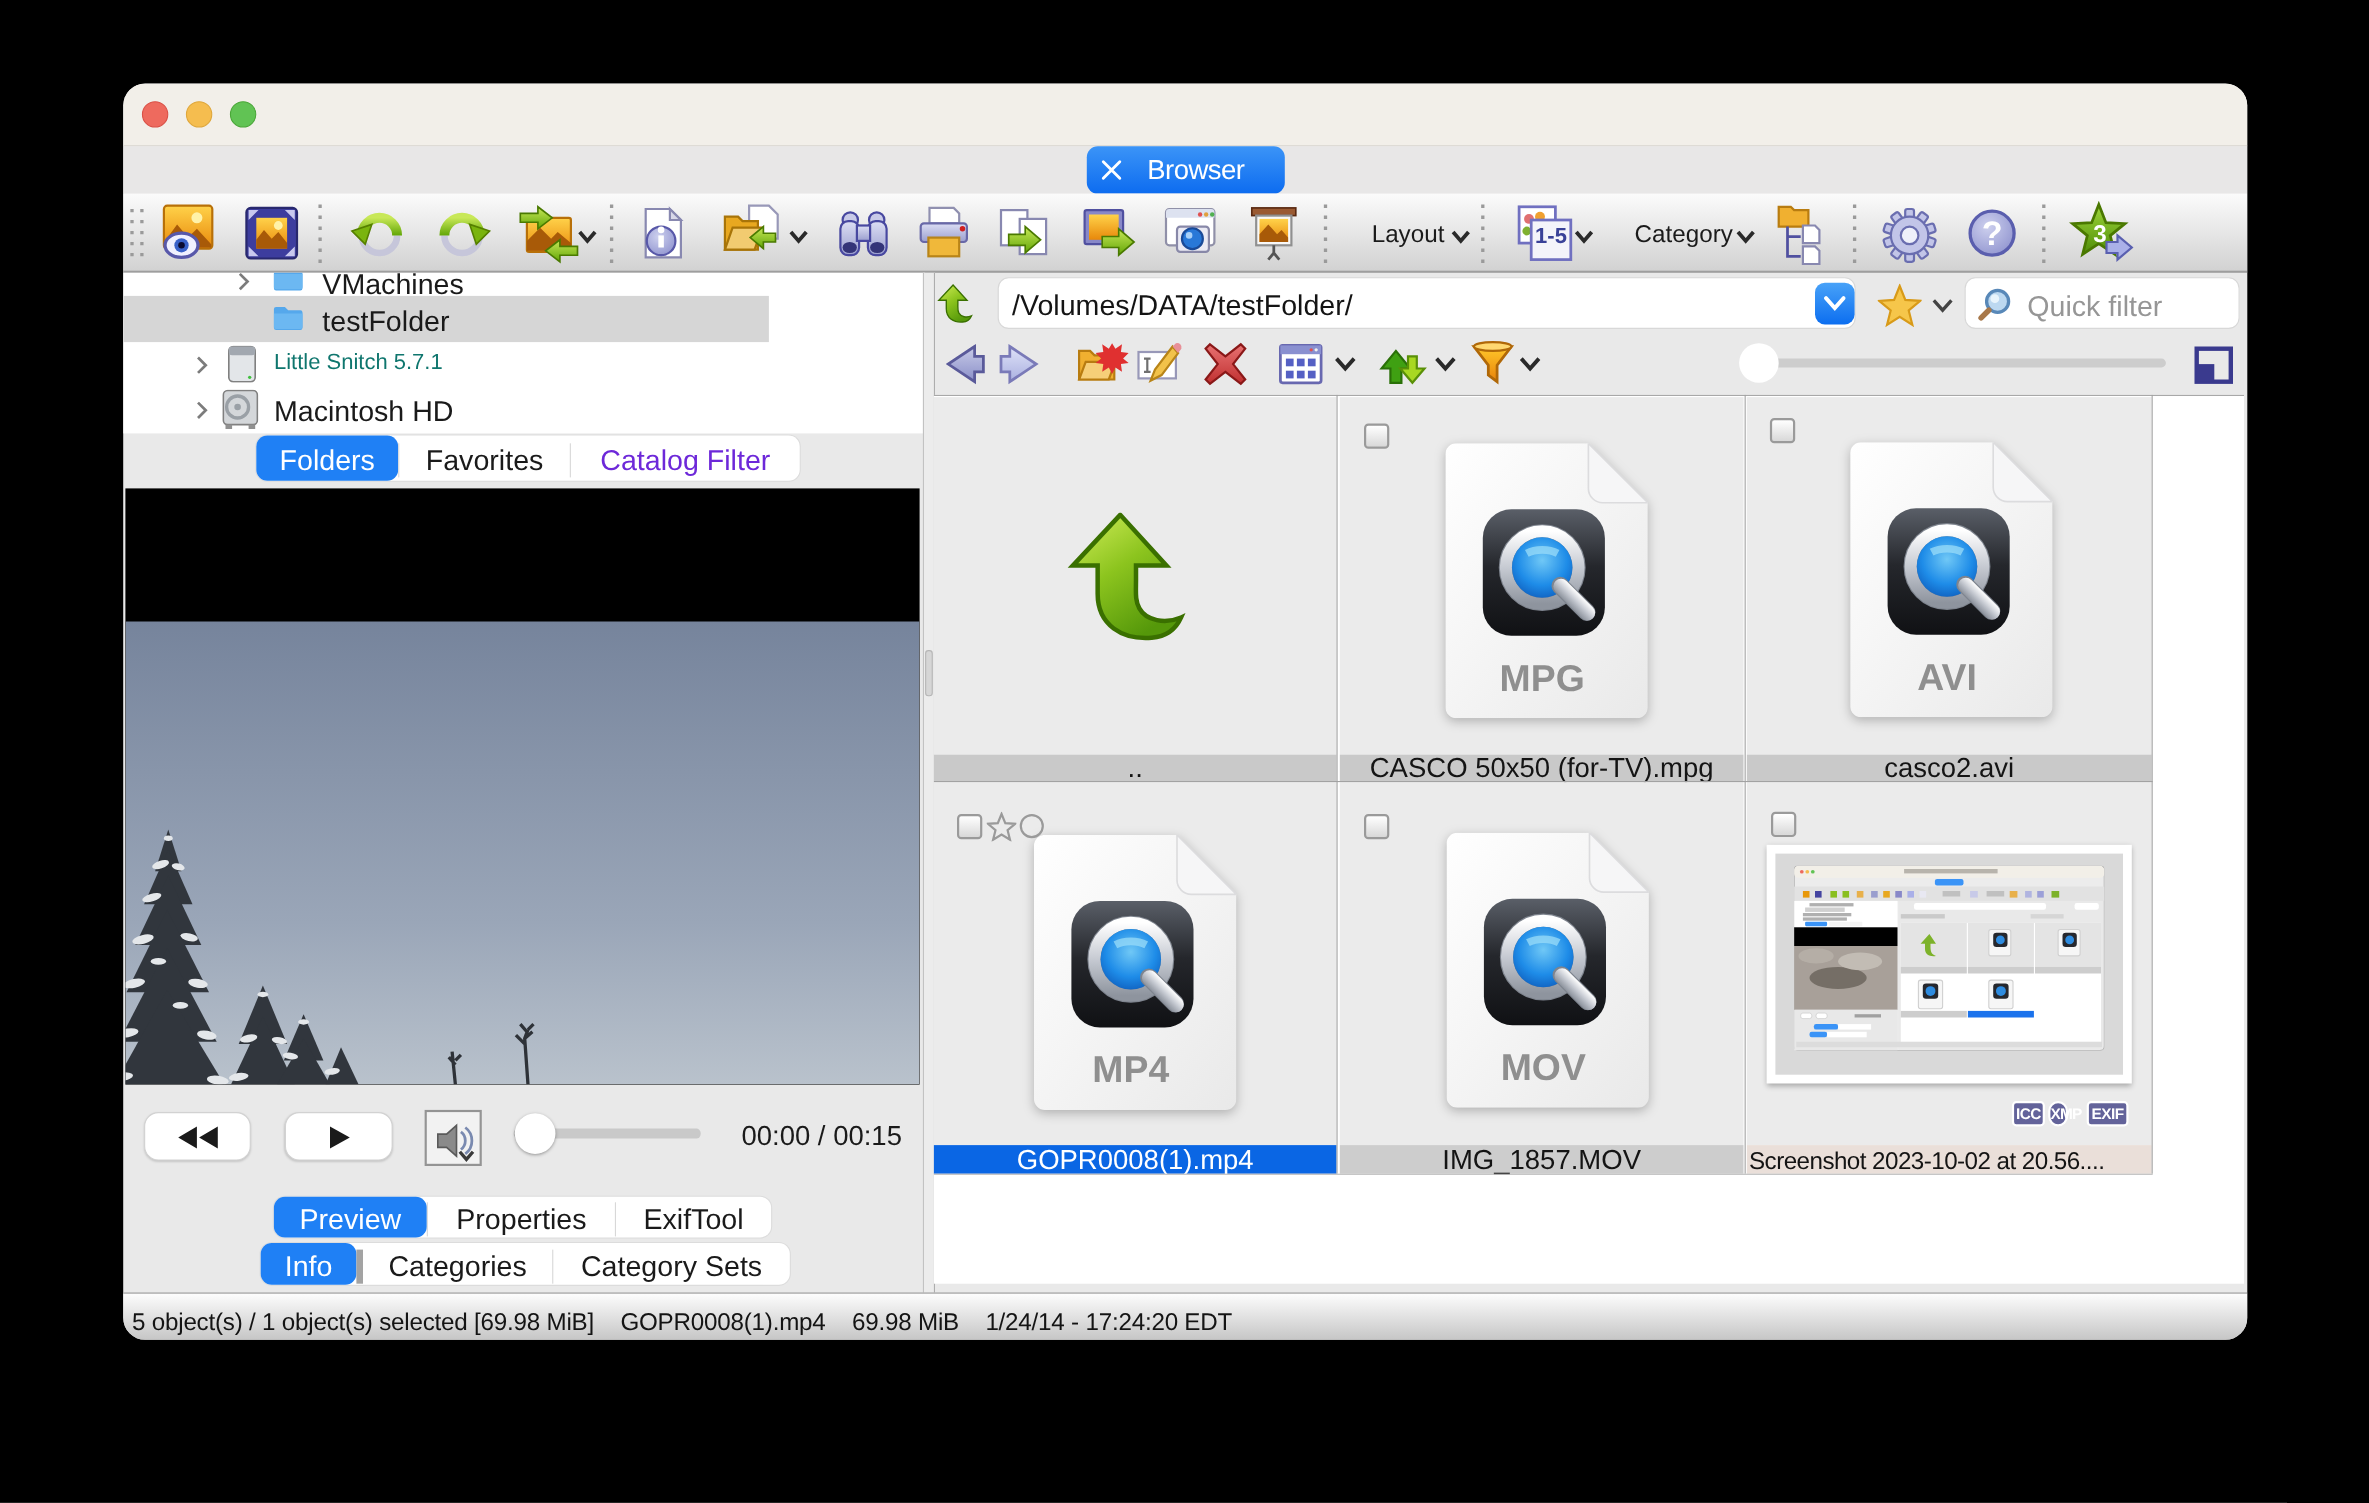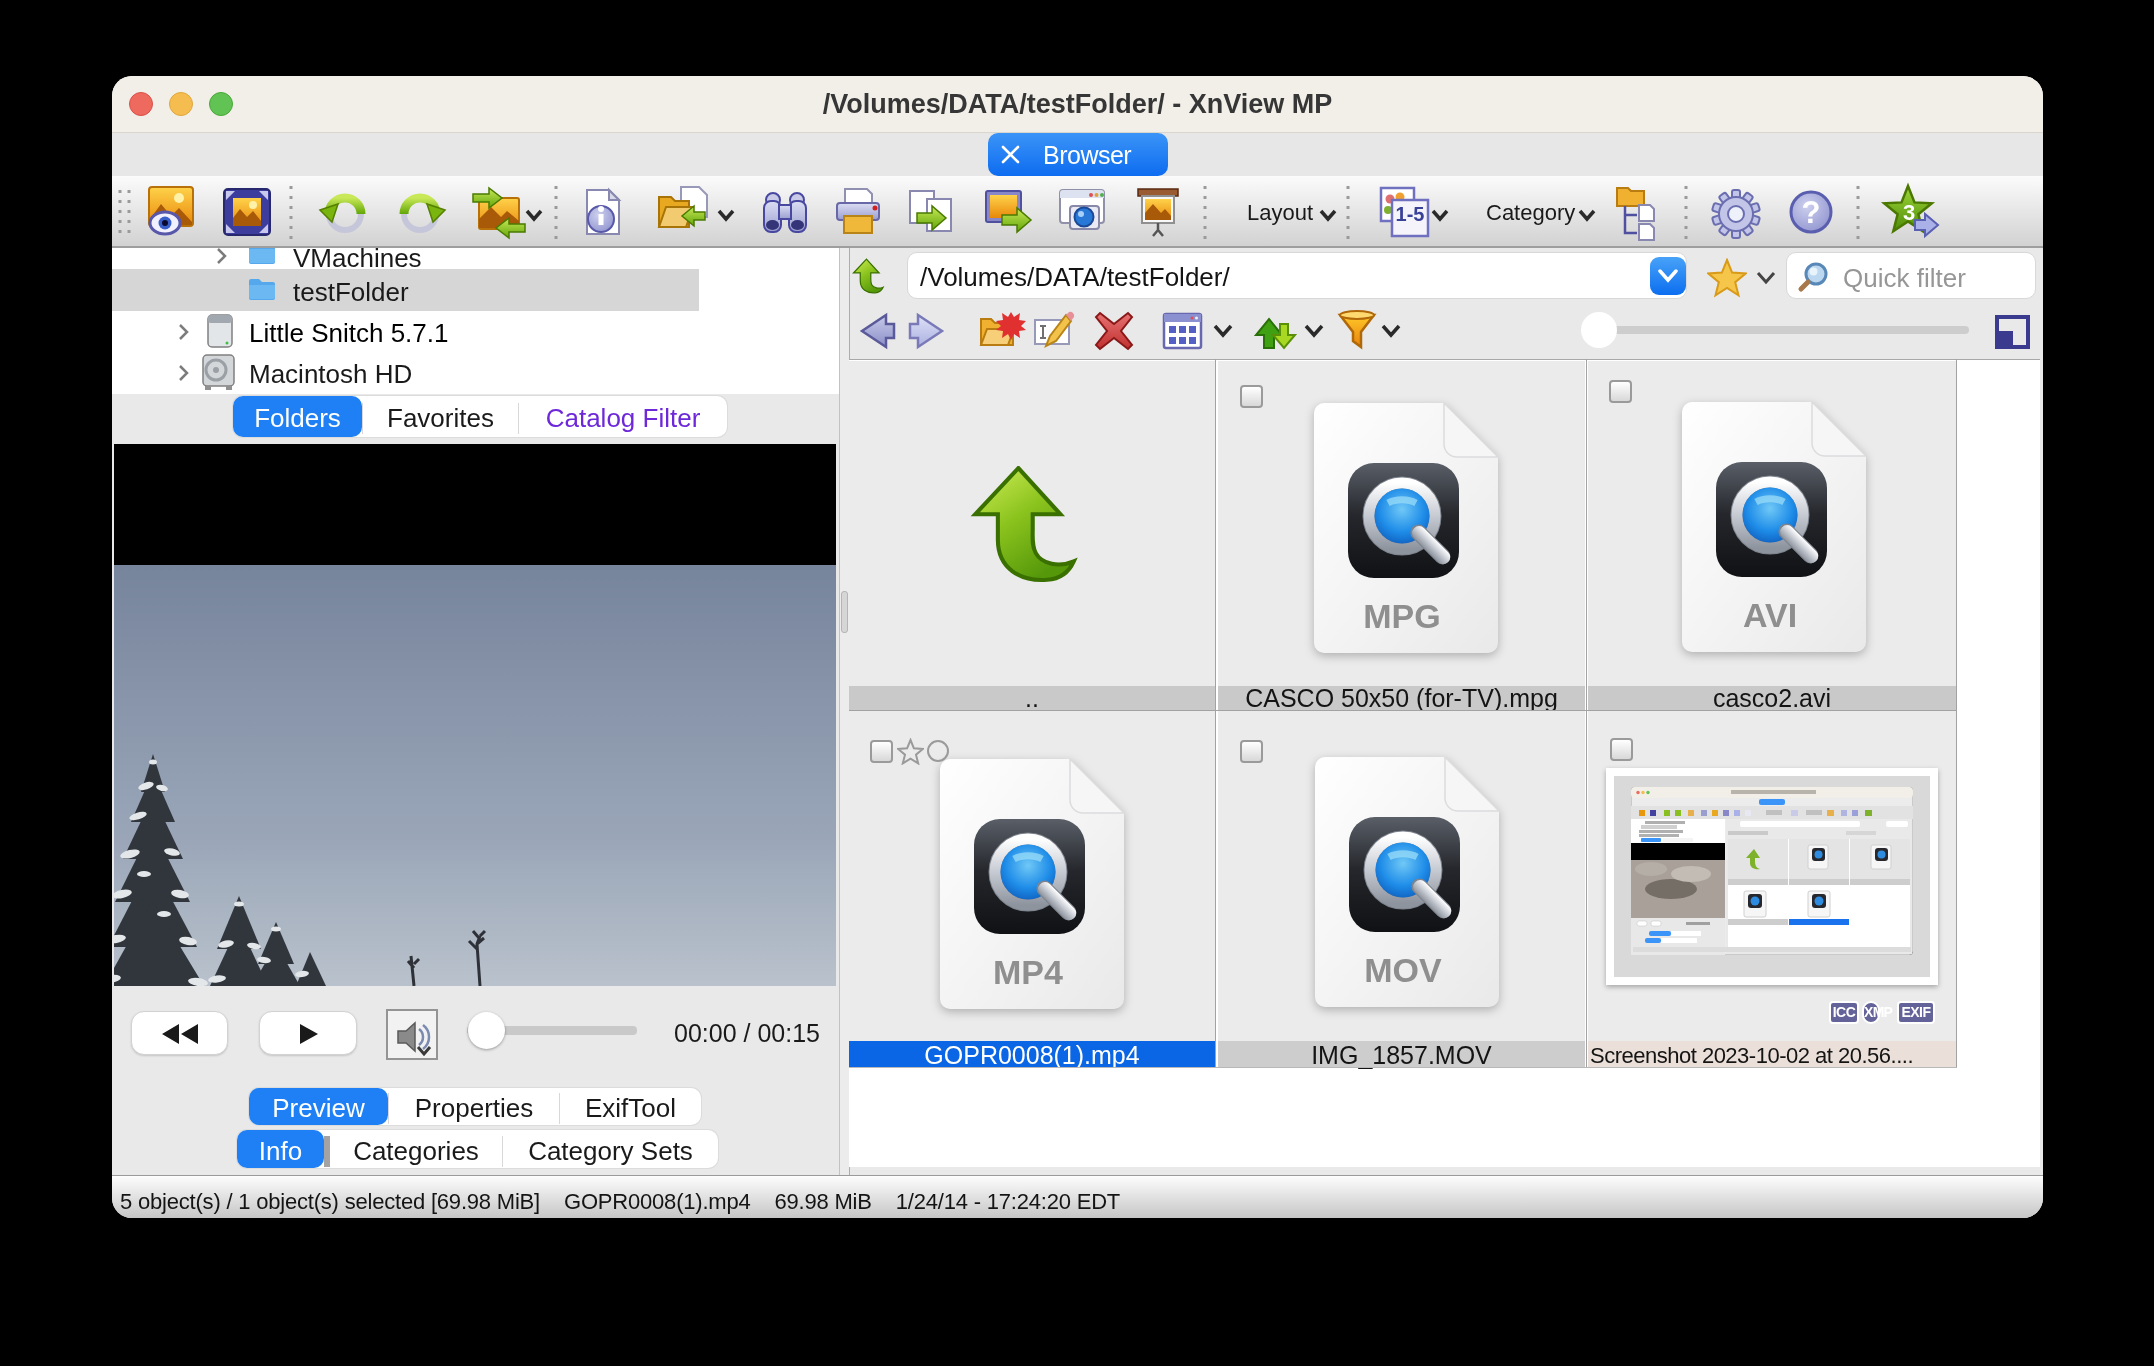--- a/index.html
+++ b/index.html
@@ -14,21 +14,20 @@
 </style>
 </head>
 <body>
 <div id="win">
     <div id="s">
 
 <div class="a" id="titlebar" style="left:112px;top:76px;width:1931px;height:57px;background:#f2efe9;border-bottom:1px solid #d9d6d0;"></div>
 <div class="a" style="left:129px;top:92px;width:24px;height:24px;border-radius:50%;background:#ee6a5e;border:1px solid #da5147;"></div>
 <div class="a" style="left:169px;top:92px;width:24px;height:24px;border-radius:50%;background:#f5bd4f;border:1px solid #dfa73b;"></div>
 <div class="a" style="left:209px;top:92px;width:24px;height:24px;border-radius:50%;background:#61c354;border:1px solid #4aa738;"></div>
-<div class="a txt" style="left:112px;top:89px;width:1931px;text-align:center;font-size:27px;font-weight:bold;color:#363636;">/Volumes/DATA/testFolder/ - XnView MP</div>
 
 <div class="a" id="tabbar" style="left:112px;top:133px;width:1931px;height:43px;background:#e8e7e7;"></div>
 <div class="a" style="left:988px;top:133px;width:180px;height:43px;border-radius:10px;background:linear-gradient(#3b94f7,#0d6cf0);color:#fff;">
   <svg class="a" style="left:12px;top:11px;" width="21" height="21" viewBox="0 0 21 21">
           <path d="M3 3 L18 18 M18 3 L3 18" stroke="#fff" stroke-width="2.6" stroke-linecap="round"></path>
         </svg>
   <div class="a txt" style="left:55px;top:8px;font-size:25px;letter-spacing:-0.5px;">Browser</div>
 </div>
 
 <div class="a" id="toolbar" style="left:112px;top:176px;width:1931px;height:72px;background:linear-gradient(#fbfbfb,#d2d2d2);border-bottom:2px solid #9e9e9e;"></div>
@@ -219,21 +218,21 @@
         </svg>
   <div class="a txt" style="left:181px;top:29px;font-size:26px;color:#1a1a1a;">testFolder</div>
   <svg class="a" style="left:61px;top:74px;" width="20" height="20" viewBox="0 0 20 20">
           <path d="M7 3 l7 7 -7 7" stroke="#7c7c7c" stroke-width="2.5" fill="none"></path>
         </svg>
   <svg class="a" style="left:94px;top:66px;" width="28" height="34" viewBox="0 0 28 34">
           <rect x="2" y="1" width="24" height="32" rx="4" fill="#e3e6e9" stroke="#808080" stroke-width="1.5"></rect>
           <rect x="2" y="1" width="24" height="8" rx="3" fill="#a2a8b0"></rect>
           <circle cx="21" cy="29" r="1.5" fill="#40c040"></circle>
         </svg>
-  <div class="a txt" style="left:137px;top:70px;font-size:26px;color:#000000;">Little Snitch 5.7.1</div>
+  <div class="a txt" style="left:137px;top:70px;font-size:20px;color:#0f766e;">Little Snitch 5.7.1</div>
   <svg class="a" style="left:61px;top:115px;" width="20" height="20" viewBox="0 0 20 20">
           <path d="M7 3 l7 7 -7 7" stroke="#7c7c7c" stroke-width="2.5" fill="none"></path>
         </svg>
   <svg class="a" style="left:90px;top:106px;" width="33" height="37" viewBox="0 0 33 37">
           <rect x="1" y="1" width="31" height="31" rx="4" fill="#d4d7da" stroke="#808080" stroke-width="1.5"></rect>
           <circle cx="14" cy="16" r="10" fill="none" stroke="#9aa0a6" stroke-width="3"></circle>
           <circle cx="14" cy="16" r="3" fill="#9aa0a6"></circle>
           <rect x="3" y="32" width="6" height="4" fill="#909090"></rect>
           <rect x="24" y="32" width="6" height="4" fill="#909090"></rect>
         </svg>

